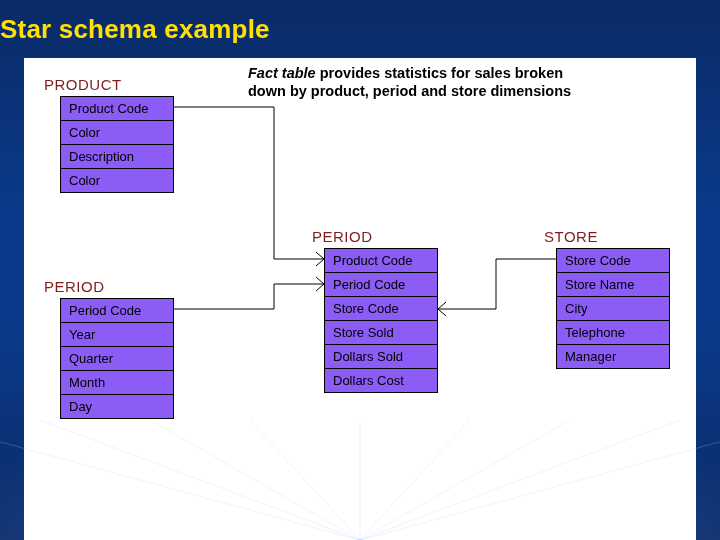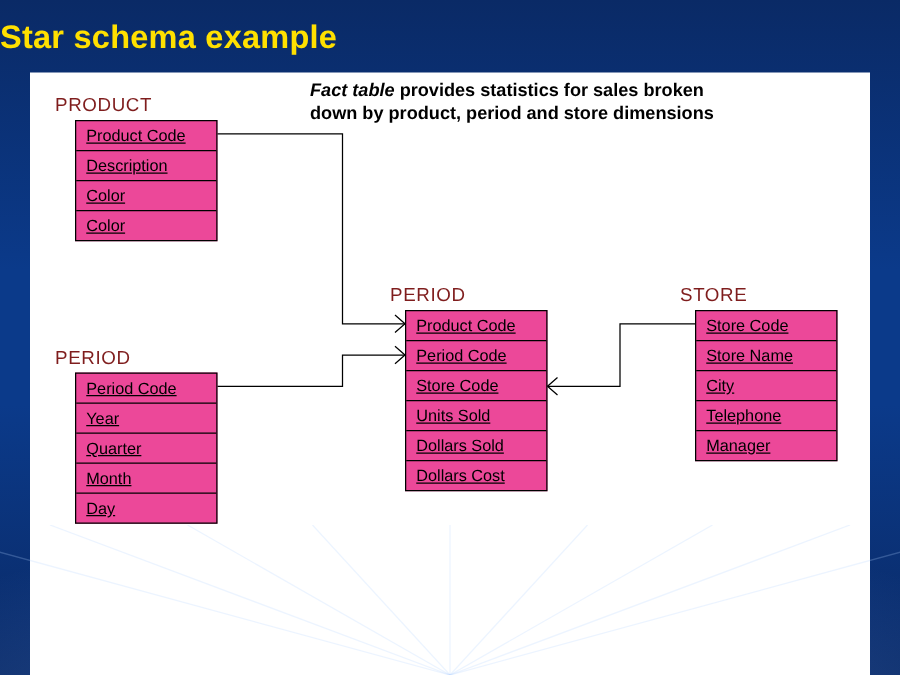--- a/index.html
+++ b/index.html
@@ -33,25 +33,24 @@
   }
   .caption .em{font-style:italic}
   .tbl-title{
     position:absolute;
     color:#7f1d1d;font-size:15px;letter-spacing:0.5px;
     font-family:Arial,Helvetica,sans-serif;
   }
   .tbl{
     position:absolute;
     border:1px solid #000;
-    background:#ec4899;
+    background:#8b5cf6;
     font-family:Arial,Helvetica,sans-serif;
     font-size:13px;
     color:#000;
-    text-decoration:underline;
   }
   .tbl .row{
     border-bottom:1px solid #000;
     padding:4px 8px;
     white-space:nowrap;
   }
   .tbl .row:last-child{border-bottom:none}
   svg.conn{position:absolute;left:0;top:0;pointer-events:none}
 </style>
 </head>
@@ -61,40 +60,40 @@
 
 <div class="panel">
 
   <div class="caption">
     <span class="em">Fact table</span><span> provides statistics for sales broken down by product, period and store dimensions</span>
   </div>
 
   <div class="tbl-title" style="left:20px;top:18px">PRODUCT</div>
   <div class="tbl" style="left:36px;top:38px;width:112px">
     <div class="row">Product Code</div>
+    <div class="row">Color</div>
     <div class="row">Description</div>
-    <div class="row">Color</div>
     <div class="row">Color</div>
   </div>
 
   <div class="tbl-title" style="left:20px;top:220px">PERIOD</div>
   <div class="tbl" style="left:36px;top:240px;width:112px">
     <div class="row">Period Code</div>
     <div class="row">Year</div>
     <div class="row">Quarter</div>
     <div class="row">Month</div>
     <div class="row">Day</div>
   </div>
 
   <div class="tbl-title" style="left:288px;top:170px">PERIOD</div>
   <div class="tbl" style="left:300px;top:190px;width:112px">
     <div class="row">Product Code</div>
     <div class="row">Period Code</div>
     <div class="row">Store Code</div>
-    <div class="row">Units Sold</div>
+    <div class="row">Store Sold</div>
     <div class="row">Dollars Sold</div>
     <div class="row">Dollars Cost</div>
   </div>
 
   <div class="tbl-title" style="left:520px;top:170px">STORE</div>
   <div class="tbl" style="left:532px;top:190px;width:112px">
     <div class="row">Store Code</div>
     <div class="row">Store Name</div>
     <div class="row">City</div>
     <div class="row">Telephone</div>

